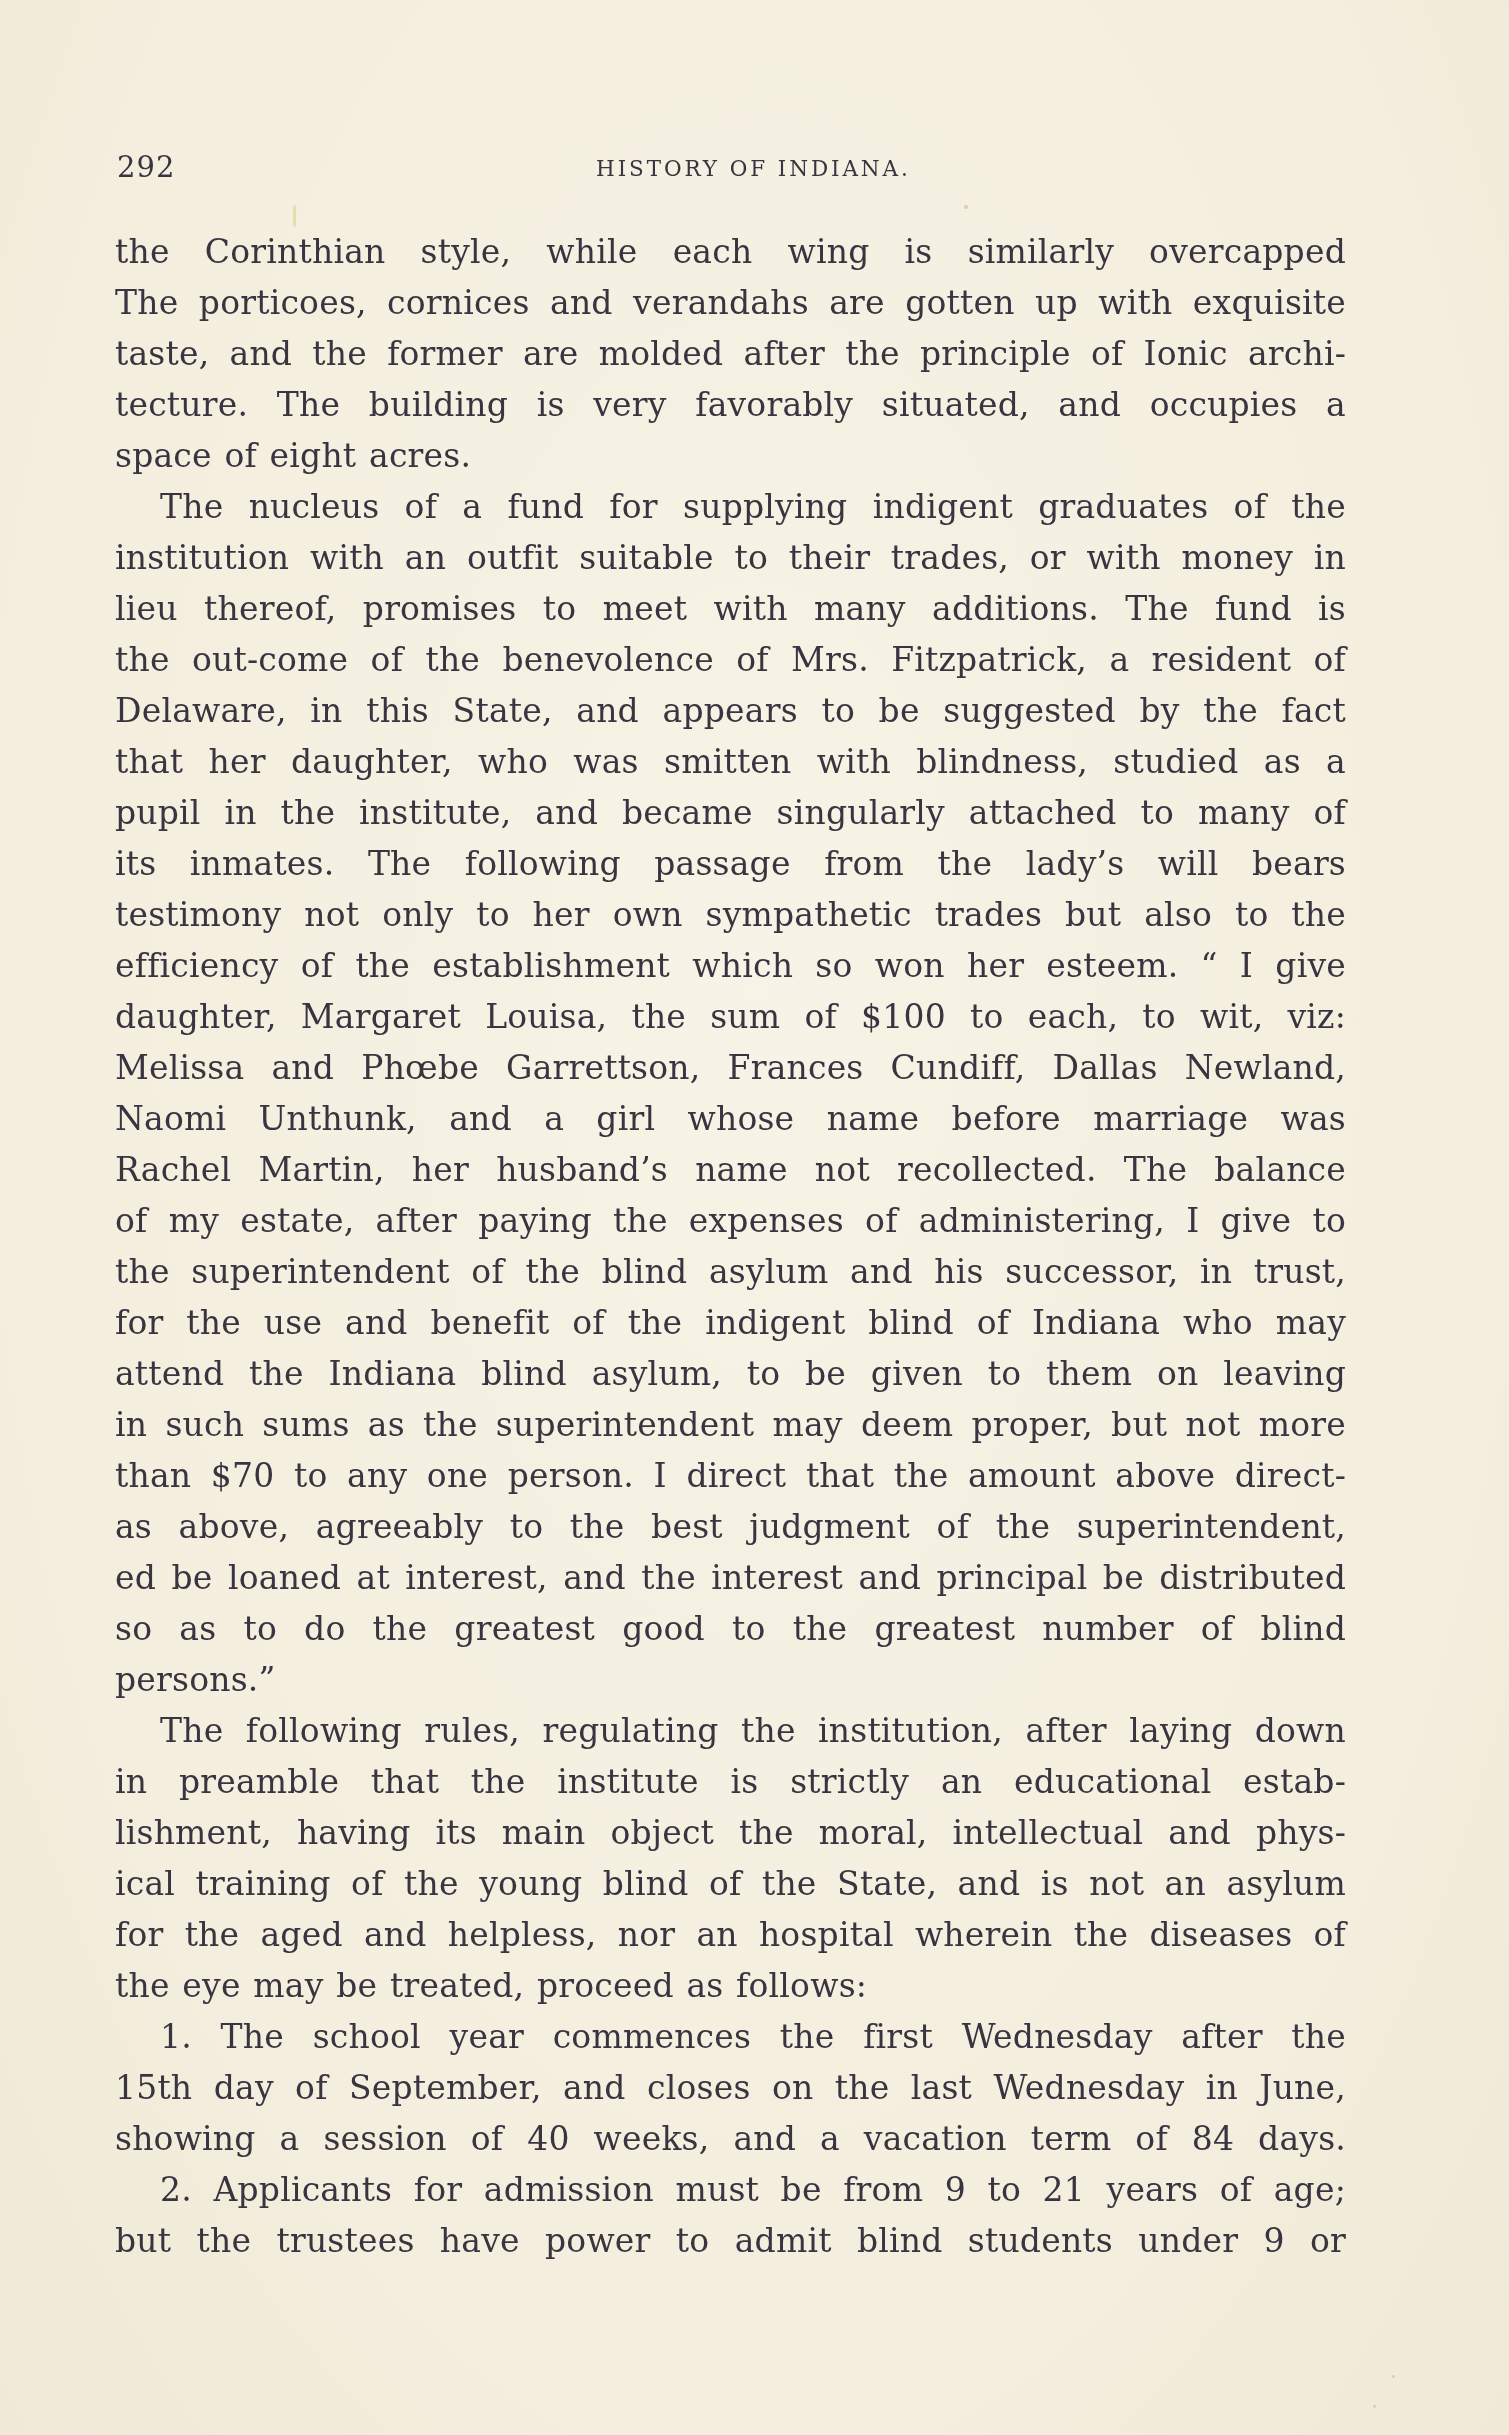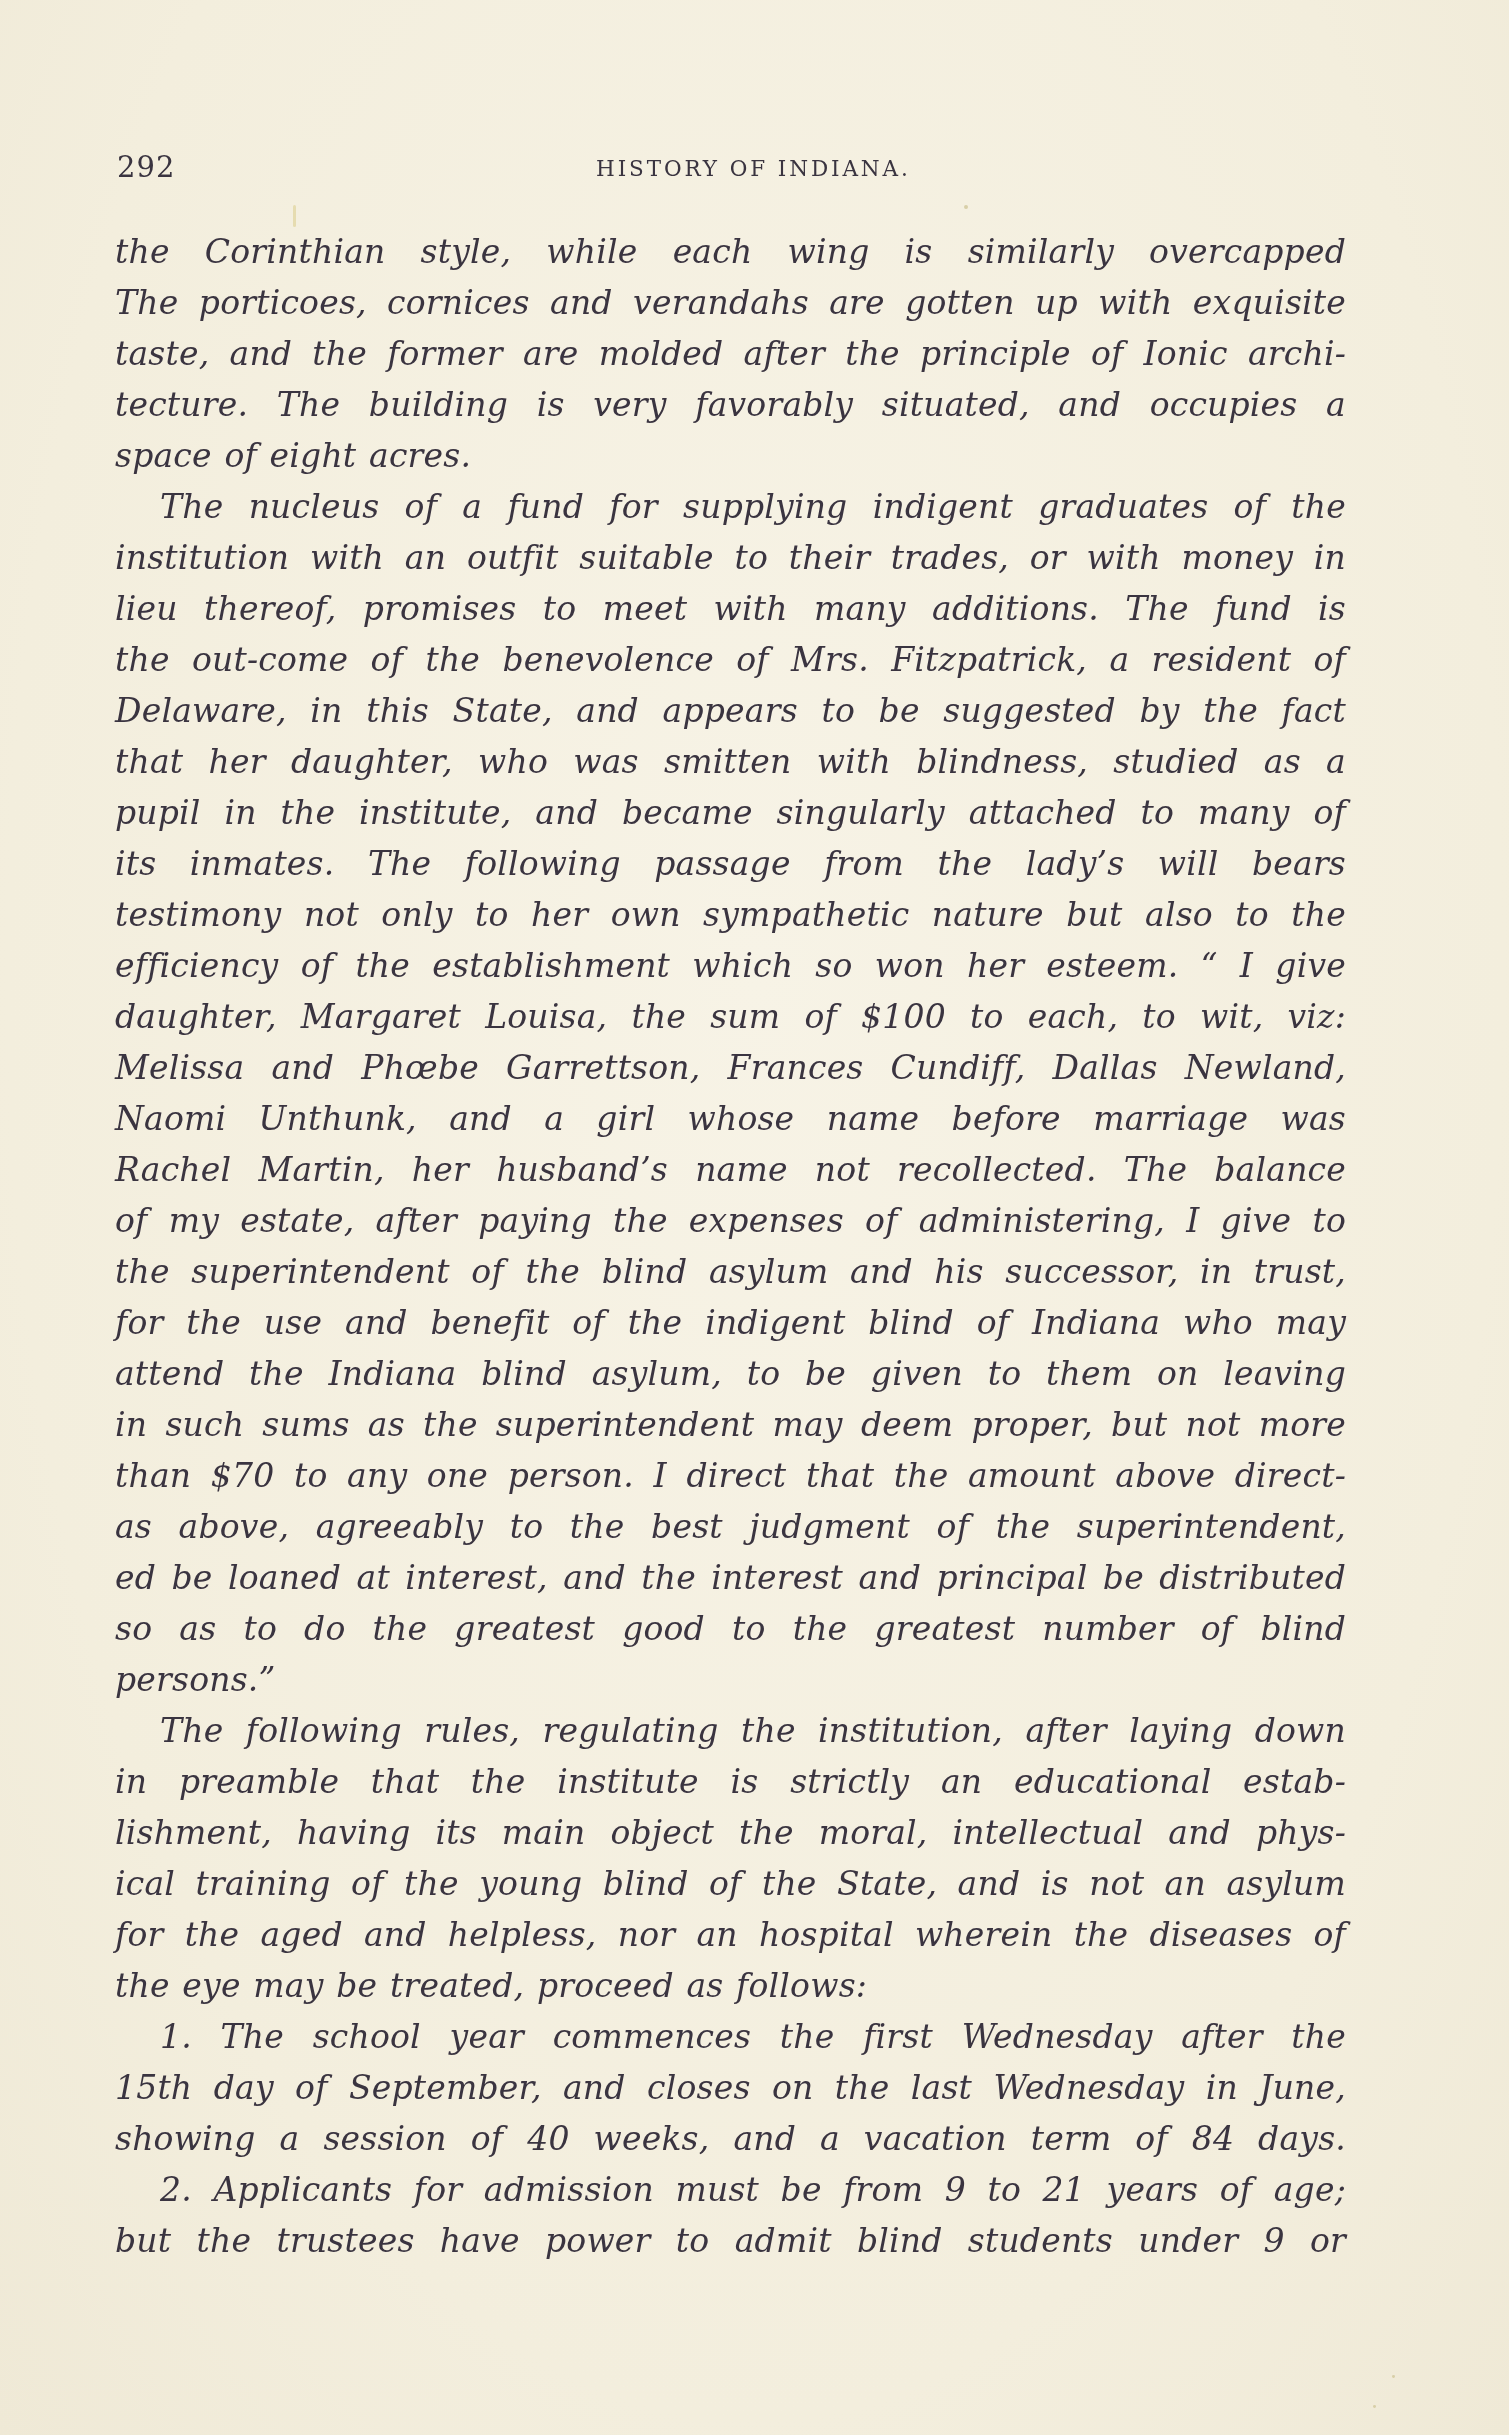--- a/index.html
+++ b/index.html
@@ -56,21 +56,20 @@
     }
     .line {
       height: 51px;
       font-size: 33px;
       line-height: 51px;
       white-space: nowrap;
       text-align: justify;
       text-align-last: justify;
       letter-spacing: 0.2px;
       word-spacing: 2px;
-      font-style: italic;
     }
     .line.last {
       text-align-last: left;
     }
     .line.indent {
       padding-left: 45px;
     }
     .speck {
       position: absolute;
       background: #d8cfa8;
@@ -99,21 +98,21 @@
     <div class="line">tecture.  The building is very favorably situated, and occupies a</div>
     <div class="line last">space of eight acres.</div>
     <div class="line indent">The nucleus of a fund for supplying indigent graduates of the</div>
     <div class="line">institution with an outfit suitable to their trades, or with money in</div>
     <div class="line">lieu thereof, promises to meet with many additions.  The fund is</div>
     <div class="line">the out-come of the benevolence of Mrs. Fitzpatrick, a resident of</div>
     <div class="line">Delaware, in this State, and appears to be suggested by the fact</div>
     <div class="line">that her daughter, who was smitten with blindness, studied as a</div>
     <div class="line">pupil in the institute, and became singularly attached to many of</div>
     <div class="line">its inmates.  The following passage from the lady’s will bears</div>
-    <div class="line">testimony not only to her own sympathetic nature but also to the</div>
+    <div class="line">testimony not only to her own sympathetic trades but also to the</div>
     <div class="line">efficiency of the establishment which so won her esteem.  “ I give</div>
     <div class="line">daughter, Margaret Louisa, the sum of $100 to each, to wit, viz:</div>
     <div class="line">Melissa and Phœbe Garrettson, Frances Cundiff, Dallas Newland,</div>
     <div class="line">Naomi Unthunk, and a girl whose name before marriage was</div>
     <div class="line">Rachel Martin, her husband’s name not recollected.  The balance</div>
     <div class="line">of my estate, after paying the expenses of administering, I give to</div>
     <div class="line">the superintendent of the blind asylum and his successor, in trust,</div>
     <div class="line">for the use and benefit of the indigent blind of Indiana who may</div>
     <div class="line">attend the Indiana blind asylum, to be given to them on leaving</div>
     <div class="line">in such sums as the superintendent may deem proper, but not more</div>

